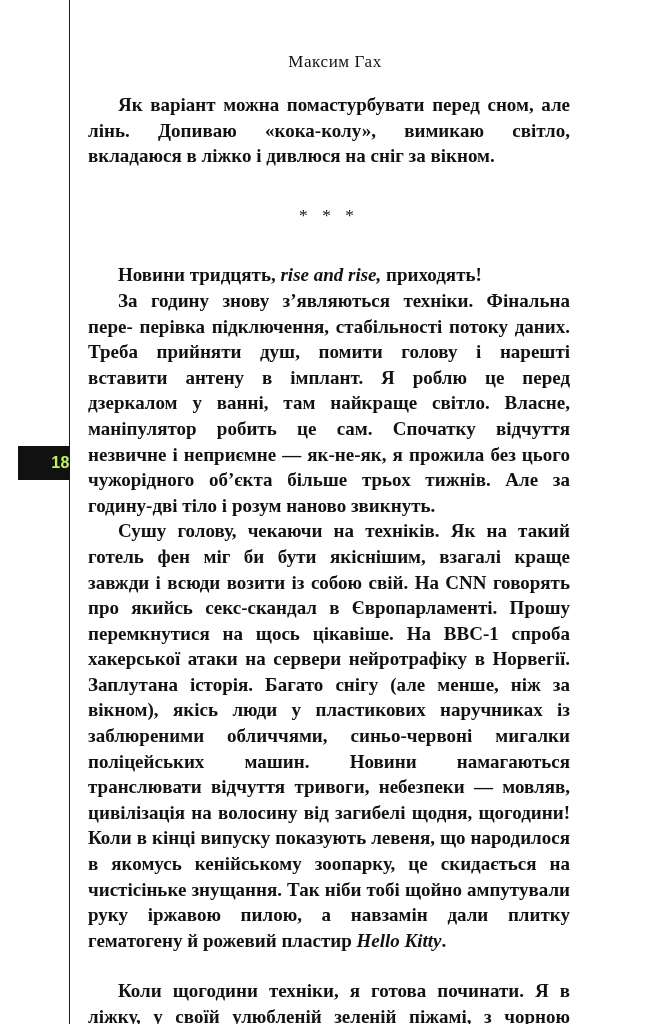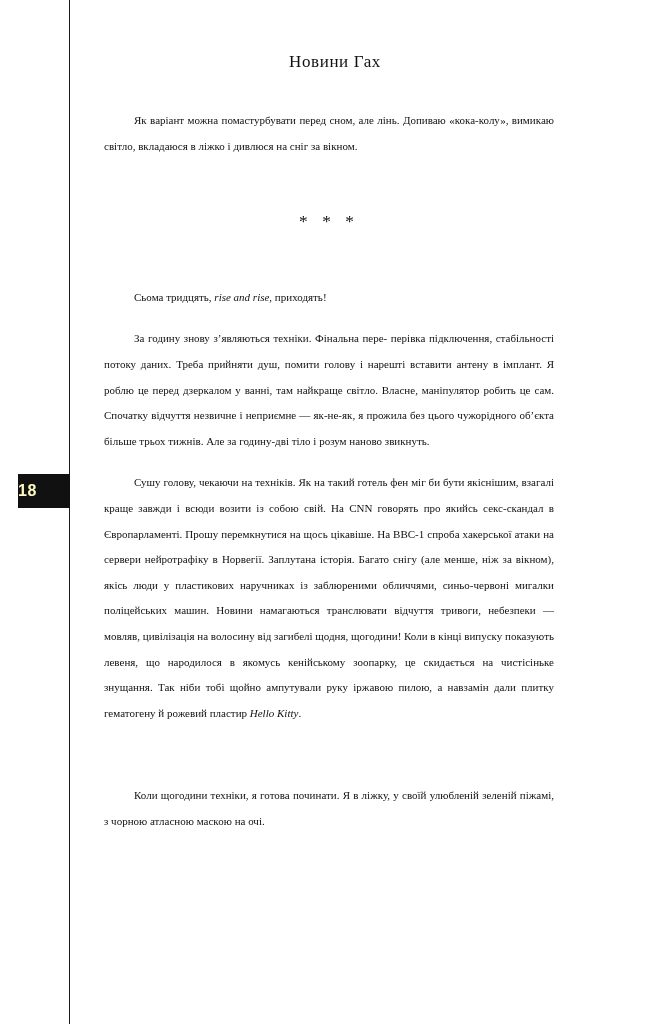--- a/index.html
+++ b/index.html
@@ -27,55 +27,56 @@
     position: absolute;
     left: 69px;
     top: 0;
     width: 1px;
     height: 1024px;
     background: #1a1a1a;
   }
   .page-number-tab {
     position: absolute;
     left: 18px;
-    top: 474px;
+    top: 446px;
     width: 52px;
     height: 34px;
     background: #111111;
-    color: #fef9c3;
+    color: #bef264;
     font-family: "Liberation Sans", sans-serif;
     font-size: 16px;
     font-weight: bold;
     display: flex;
     align-items: center;
-    justify-content: flex-start;
+    justify-content: flex-end;
     letter-spacing: 0.5px;
   }
   .running-head {
     position: absolute;
     left: 100px;
     top: 52px;
     width: 470px;
     text-align: center;
     font-size: 17px;
     letter-spacing: 0.6px;
   }
   .content {
     position: absolute;
     left: 88px;
     top: 92px;
     width: 482px;
   }
   p.body-par {
-    margin: 16px;
-    font-size: 11px;
+    margin: 0;
+    font-size: 19px;
     line-height: 25.6px;
     text-align: justify;
     text-indent: 30px;
     hyphens: manual;
+    font-weight: bold;
   }
   .gap-small { height: 25px; }
   .gap-medium { height: 34px; }
   .scene-break {
     text-align: center;
     font-size: 17.4px;
     line-height: 25.6px;
     letter-spacing: 5px;
     margin: 0;
   }
@@ -85,33 +86,33 @@
 <body>
 
 <div class="page">
 
   <div class="spine-rule"></div>
 
   <div class="page-number-tab">
     <span>18</span>
   </div>
 
-  <div class="running-head">Новини Гах</div>
+  <div class="running-head">Максим Гах</div>
 
   <div class="content">
 
     <p class="body-par">Як варіант можна помастурбувати перед сном, але лінь. Допиваю «кока-колу», вимикаю світло, вкладаюся в ліжко і дивлюся на сніг за вікном.</p>
 
     <div class="gap-medium"></div>
 
     <p class="scene-break">* * *</p>
 
     <div class="gap-medium"></div>
 
-    <p class="body-par"><span>Сьома тридцять, </span><em>rise and rise,</em><span> приходять!</span></p>
+    <p class="body-par"><span>Новини тридцять, </span><em>rise and rise,</em><span> приходять!</span></p>
 
     <p class="body-par">За годину знову з’являються техніки. Фінальна пере- перівка підключення, стабільності потоку даних. Треба прийняти душ, помити голову і нарешті вставити антену в імплант. Я роблю це перед дзеркалом у ванні, там найкраще світло. Власне, маніпулятор робить це сам. Спочатку відчуття незвичне і неприємне — як-не-як, я прожила без цього чужорідного об’єкта більше трьох тижнів. Але за годину-дві тіло і розум наново звикнуть.</p>
 
     <p class="body-par"><span>Сушу голову, чекаючи на техніків. Як на такий готель фен міг би бути якіснішим, взагалі краще завжди і всюди возити із собою свій. На CNN говорять про якийсь секс-скандал в Європарламенті. Прошу перемкнутися на щось цікавіше. На BBC-1 спроба хакерської атаки на сервери нейротрафіку в Норвегії. Заплутана історія. Багато снігу (але менше, ніж за вікном), якісь люди у пластикових наручниках із заблюреними обличчями, синьо-червоні мигалки поліцейських машин. Новини намагаються транслювати відчуття тривоги, небезпеки — мовляв, цивілізація на волосину від загибелі щодня, щогодини! Коли в кінці випуску показують левеня, що народилося в якомусь кенійському зоопарку, це скидається на чистісіньке знущання. Так ніби тобі щойно ампутували руку іржавою пилою, а навзамін дали плитку гематогену й рожевий пластир </span><em>Hello Kitty</em><span>.</span></p>
 
     <div class="gap-small"></div>
 
     <p class="body-par">Коли щогодини техніки, я готова починати. Я в ліжку, у своїй улюбленій зеленій піжамі, з чорною атласною маскою на очі.</p>
 
   </div>

